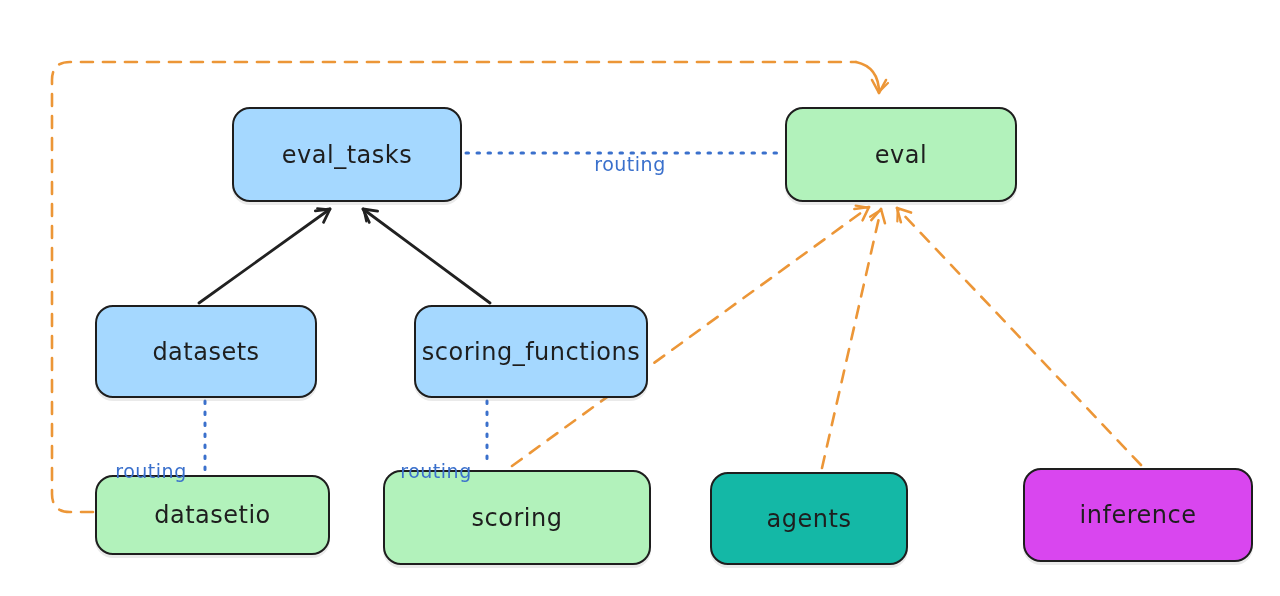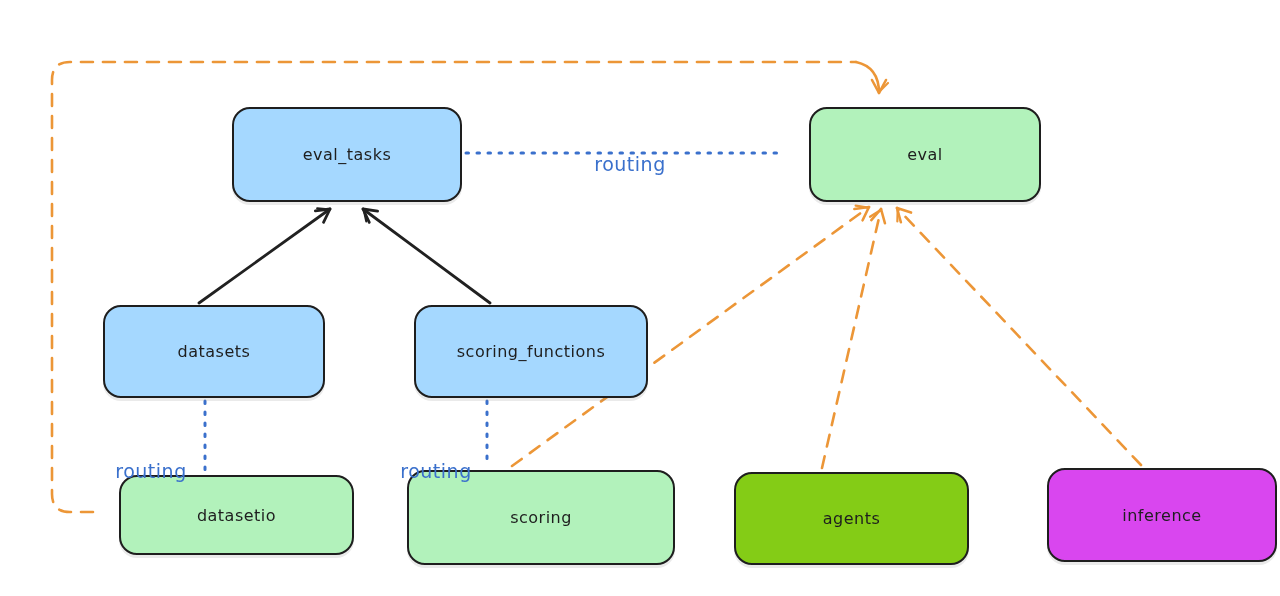--- a/index.html
+++ b/index.html
@@ -31,23 +31,23 @@
     position: absolute;
     box-sizing: border-box;
     border: 2.5px solid #1e1e1e;
     border-radius: 18px;
     display: flex;
     align-items: center;
     justify-content: center;
     box-shadow: 0 3px 0 rgba(140,140,140,0.18);
   }
   .node-blue  { background: #a5d8ff; }
-  .node-green { background: #b2f2bb; margin-left: 24px; }
+  .node-green { background: #b2f2bb; }
   .node-label {
-    font-size: 16px;
+    font-size: 24px;
     color: #1e1e1e;
     letter-spacing: 0.5px;
     white-space: nowrap;
   }
   
   .edge-label {
     position: absolute;
     text-align: center;
     color: #3a70cc;
     font-weight: 400;
@@ -89,37 +89,37 @@
   </svg>
 
   <div class="node node-blue" style="left: 232px; top: 107px; width: 230px; height: 95px; background: rgb(165, 216, 255);">
     <span class="node-label">eval_tasks</span>
   </div>
 
   <div class="node node-green" style="left: 785px; top: 107px; width: 232px; height: 95px; background: rgb(178, 242, 187);">
     <span class="node-label">eval</span>
   </div>
 
-  <div class="node node-blue" style="left: 95px; top: 305px; width: 222px; height: 93px; background: rgb(165, 216, 255); margin-left: 8px;">
+  <div class="node node-blue" style="left: 95px; top: 305px; width: 222px; height: 93px; background: rgb(165, 216, 255);">
     <span class="node-label">datasets</span>
   </div>
 
   <div class="node node-blue" style="left: 378px; top: 305px; width: 234px; height: 93px; background: rgb(165, 216, 255); margin-left: 36px;">
     <span class="node-label">scoring_functions</span>
   </div>
 
   <div class="node node-green" style="left: 95px; top: 475px; width: 235px; height: 80px; background: rgb(178, 242, 187);">
     <span class="node-label">datasetio</span>
   </div>
 
   <div class="node node-green" style="left: 383px; top: 470px; width: 268px; height: 95px; background: rgb(178, 242, 187);">
     <span class="node-label">scoring</span>
   </div>
 
-  <div class="node node-green" style="left: 710px; top: 472px; width: 235px; height: 93px; background: #84cc16;">
+  <div class="node node-green" style="left: 710px; top: 472px; width: 198px; height: 93px; background: #14b8a6;">
     <span class="node-label">agents</span>
   </div>
 
   <div class="node node-green" style="left: 1023px; top: 468px; width: 230px; height: 94px; background: #d946ef;">
     <span class="node-label">inference</span>
   </div>
 
   <div class="edge-label" style="left:578px;top:117px;width:104px">routing</div>
 
   <div class="edge-label" style="left:106px;top:424px;width:90px">routing</div>

